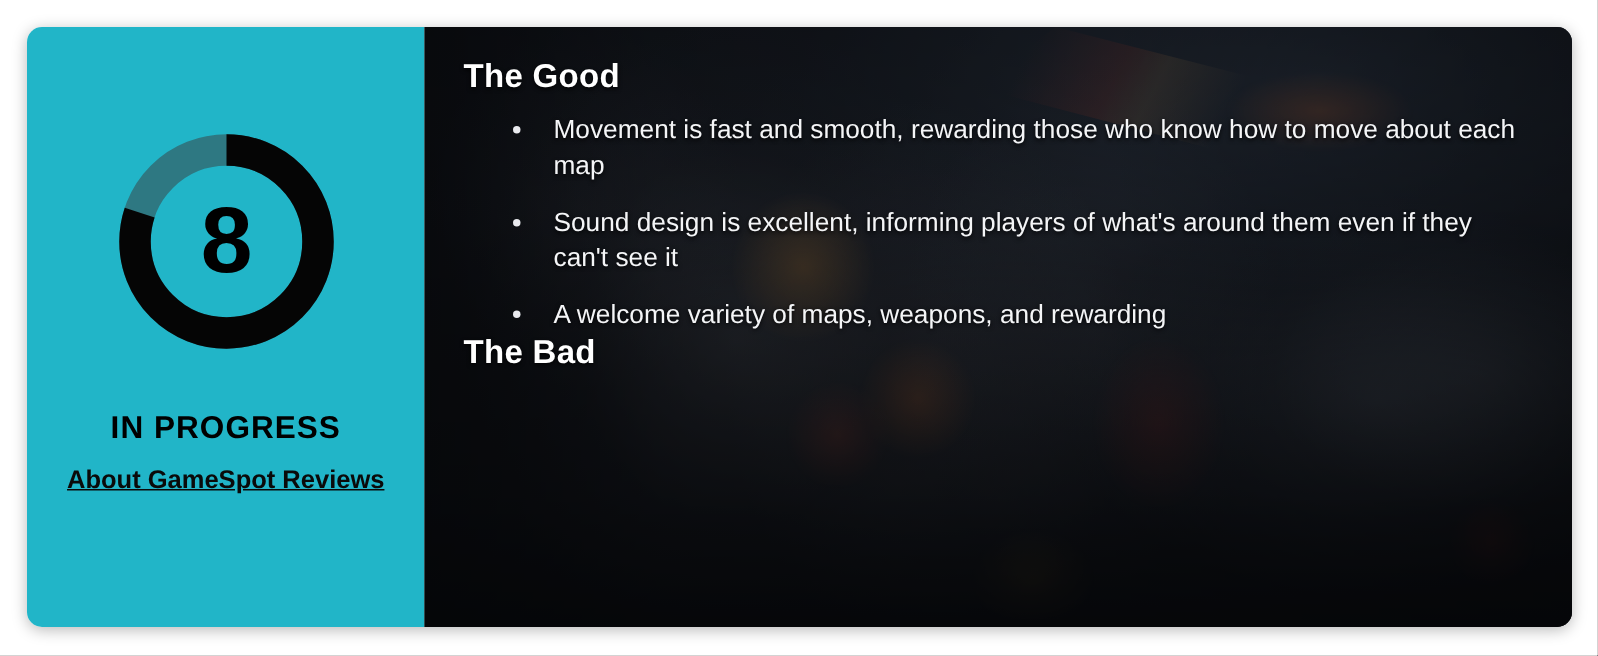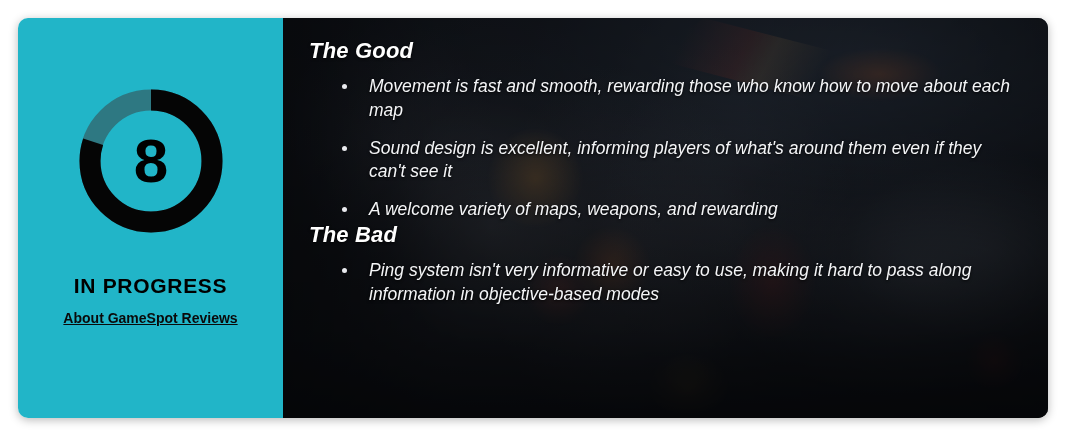--- a/index.html
+++ b/index.html
@@ -70,34 +70,33 @@
   .score-status {
     margin-top: 40px;
     font-size: 21px;
     font-weight: bold;
     color: #000000;
     letter-spacing: 0.7px;
   }
 
   .score-link {
     margin-top: 12px;
-    font-size: 14px;
+    font-size: 17px;
     font-weight: bold;
     color: #0a0a0a;
     text-decoration: underline;
     cursor: pointer;
   }
 
   
   .content-panel {
     position: relative;
     flex: 1 1 auto;
     overflow: hidden;
     background: #14161b;
-    font-style: italic;
   }
 
   
   .bg-art { position: absolute; inset: 0; }
   .bg-layer { position: absolute; inset: 0; }
 
   .bg-sky {
     background:
       linear-gradient(160deg, #2b3440 0%, #222a36 22%, #1b2franz 23%, #191d25 45%, #121418 72%, #0c0d10 100%);
   }
@@ -239,24 +238,20 @@
             <li class="bullet-item">
               <span class="bullet-dot"></span>
               <span>A welcome variety of maps, weapons, and rewarding</span>
             </li>
           </ul>
         </div>
 
         <div class="verdict-section">
           <div class="section-heading">The Bad</div>
           <ul class="bullet-list">
-            <li class="bullet-item">
-              <span class="bullet-dot"></span>
-              <span>Ping system isn't very informative or easy to use, making it hard to pass along information in objective-based modes</span>
-            </li>
           </ul>
         </div>
 
       </div>
     </div>
 
   </div>
 </div>
 
 </body></html>

